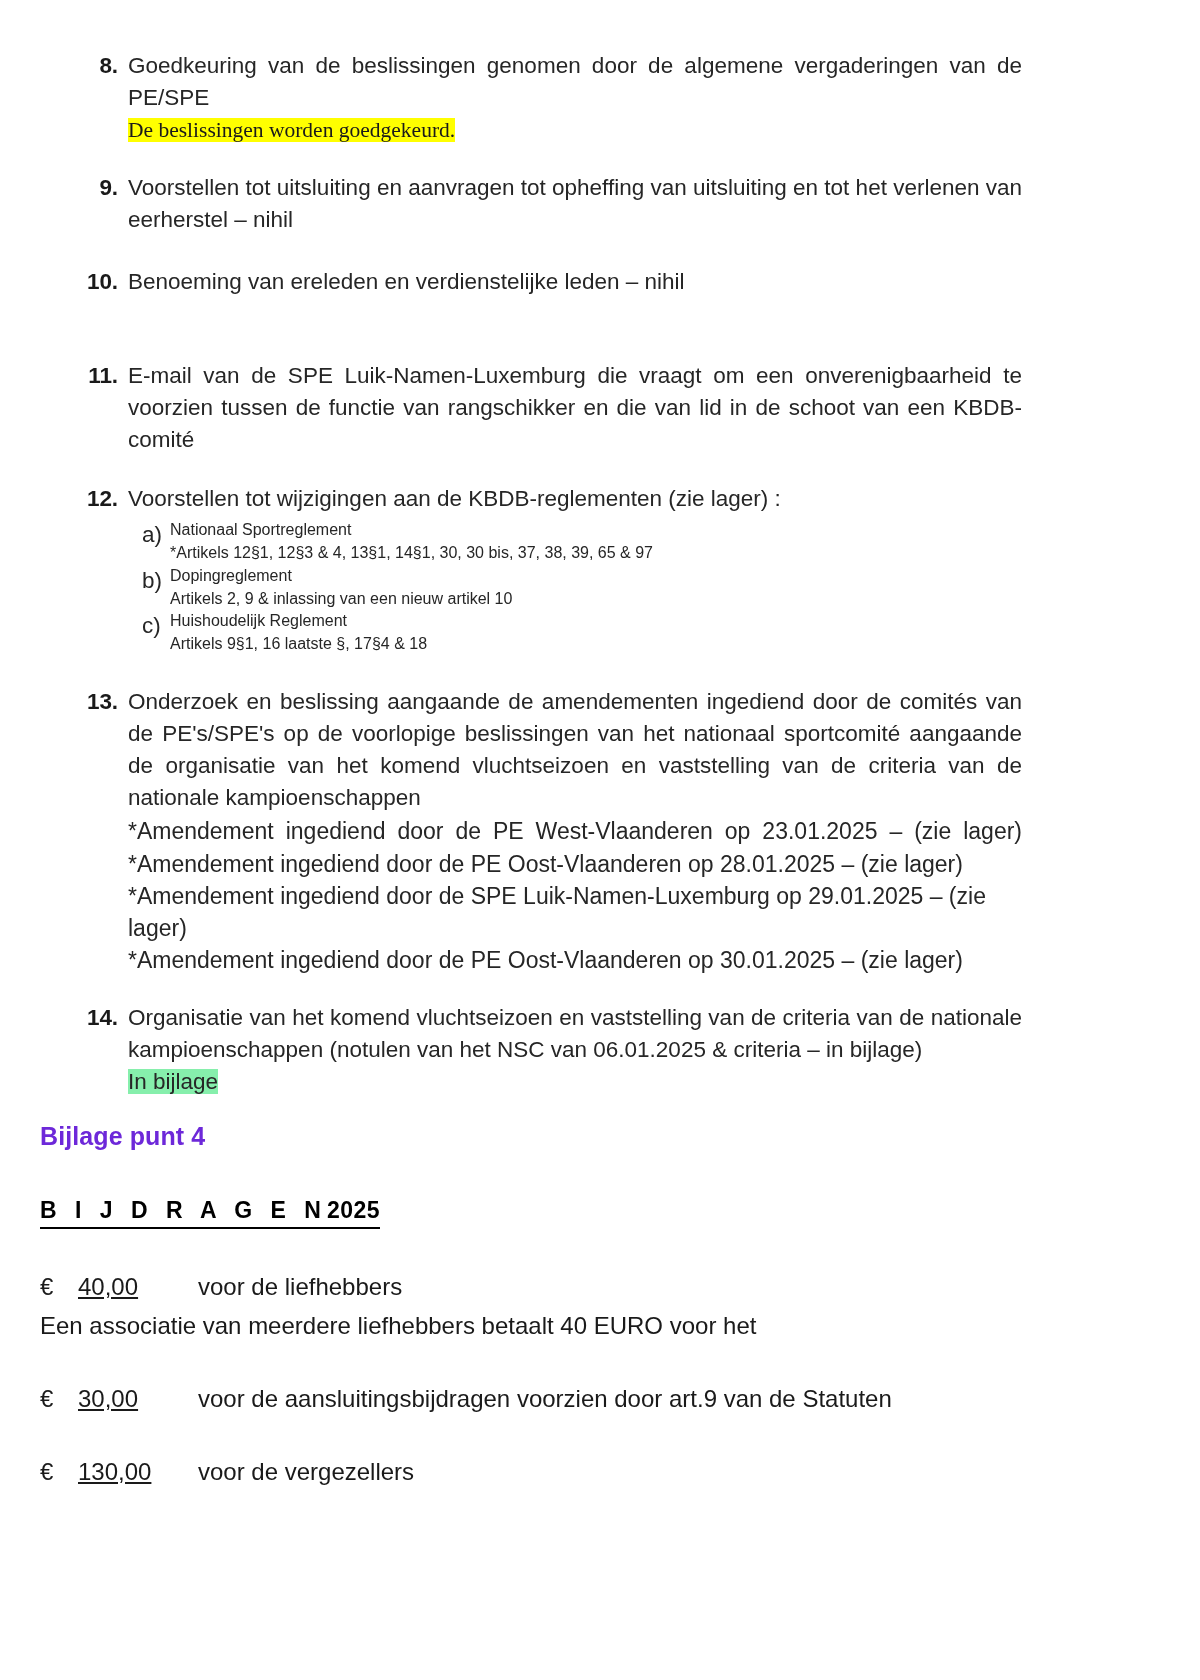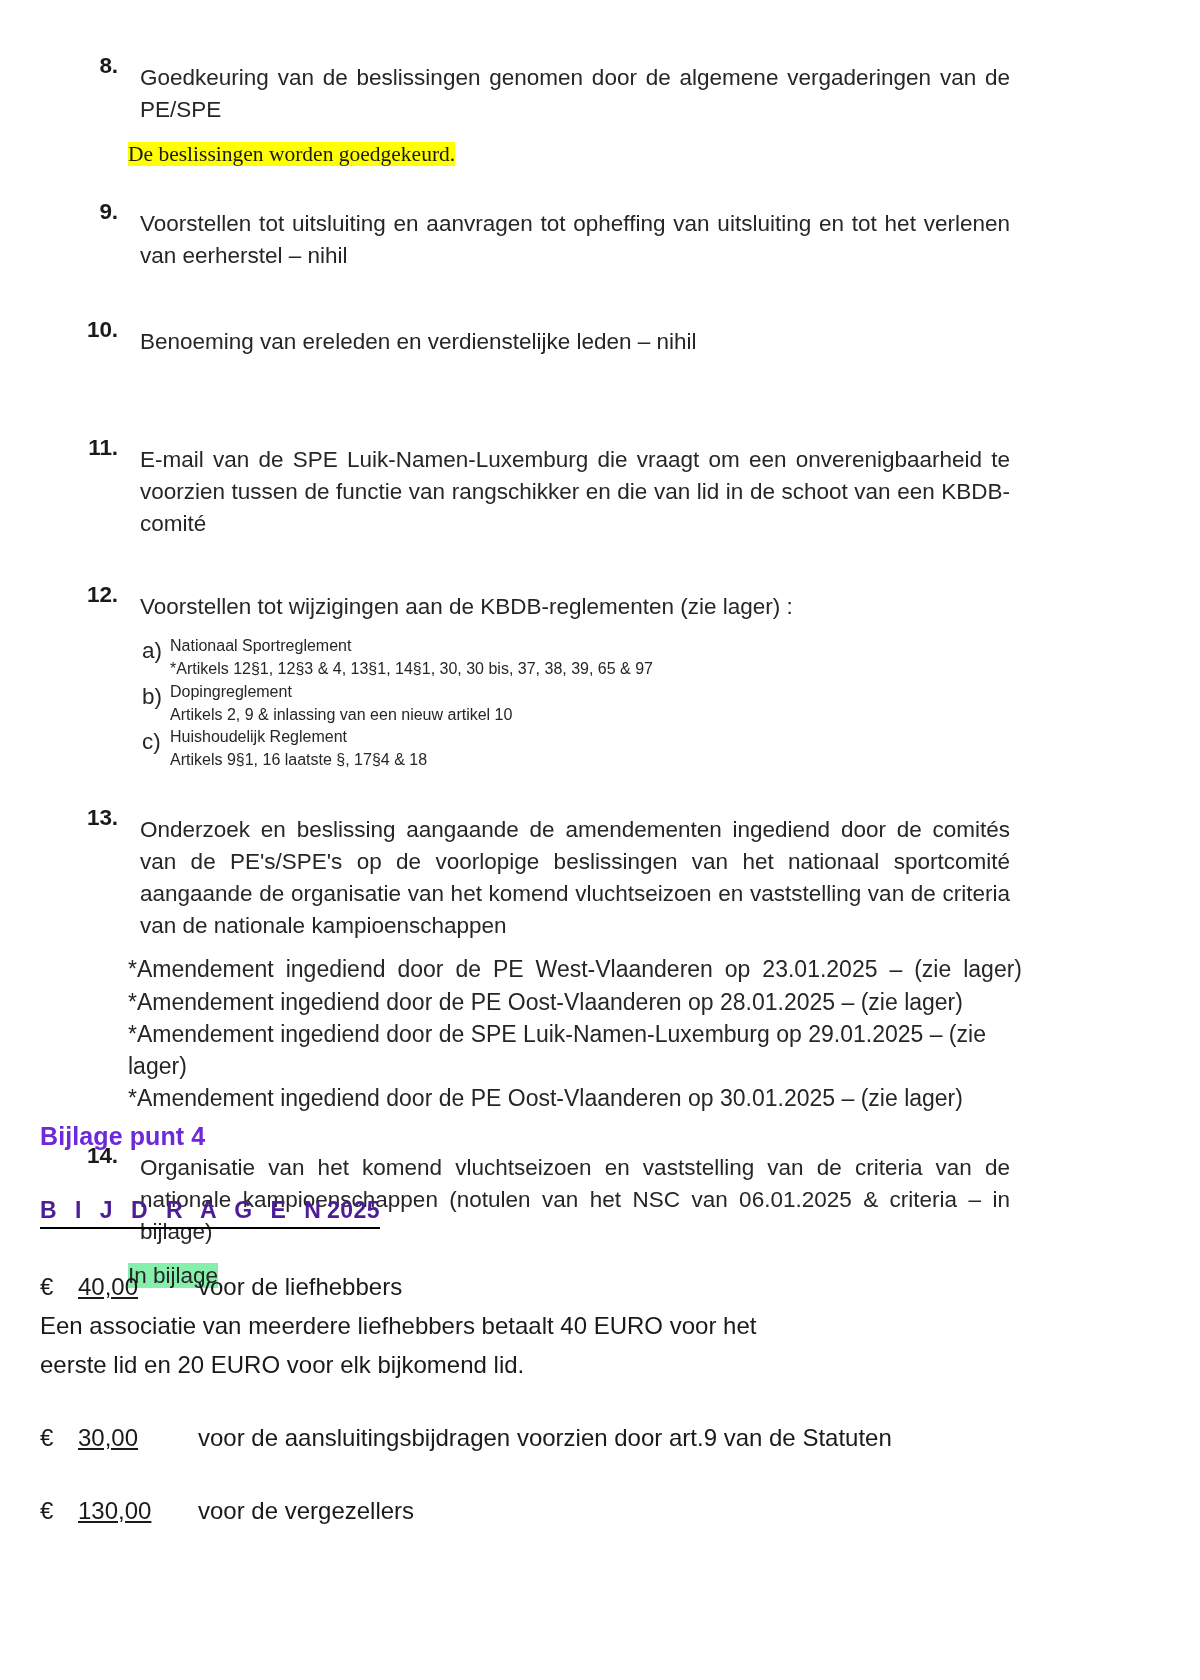--- a/index.html
+++ b/index.html
@@ -47,21 +47,21 @@
     color: #1a1a1a;
     letter-spacing: -0.1px;
   }
   .item-body {
     flex: 1 1 auto;
     font-size: 22.5px;
     line-height: 1.42;
     color: #262626;
   }
   .item-body p {
-    margin: 12px;
+    margin: 0;
   }
   .just {
     text-align: justify;
     text-align-last: left;
   }
 
   
   .hl-serif {
     font-family: "Liberation Serif", serif;
     background: #ffff00;
@@ -72,21 +72,21 @@
     box-decoration-break: clone;
     -webkit-box-decoration-break: clone;
   }
   .hl-sans {
     background: #86efac;
     display: inline;
     color: #262626;
     box-decoration-break: clone;
     -webkit-box-decoration-break: clone;
   }
-  .hl-wrap { margin-top: 10px; }
+  .hl-wrap { margin-top: 0; }
 
   
   .sublist {
     margin-top: 4px;
   }
   .subitem {
     display: flex;
     align-items: flex-start;
   }
   .sub-letter {
@@ -130,21 +130,21 @@
     letter-spacing: 0.1px;
   }
 
   .bijdragen-title {
     position: absolute;
     left: 40px;
     top: 1197px;
     font-family: "Liberation Sans", sans-serif;
     font-size: 23px;
     font-weight: bold;
-    color: #4c1d95;
+    color: #000000;
     border-bottom: 2.5px solid #000;
     padding-bottom: 3px;
     display: inline-block;
     letter-spacing: 0.5px;
   }
   .bijdragen-title .sp {
     letter-spacing: 6px;
   }
 
   
@@ -285,21 +285,20 @@
 
   <div class="fees">
 
     <div class="fee-row">
       <span class="fee-cur">€</span>
       <span class="fee-amt">40,00</span>
       <span class="fee-desc">voor de liefhebbers</span>
     </div>
 
     <p class="fee-note">Een associatie van meerdere liefhebbers betaalt 40 EURO voor het</p>
-    <p class="fee-note">eerste lid en 20 EURO voor elk bijkomend lid.</p>
 
     <div class="gap-md"></div>
 
     <div class="fee-row">
       <span class="fee-cur">€</span>
       <span class="fee-amt">30,00</span>
       <span class="fee-desc">voor de aansluitingsbijdragen voorzien door art.9 van de Statuten</span>
     </div>
 
     <div class="gap-md"></div>

